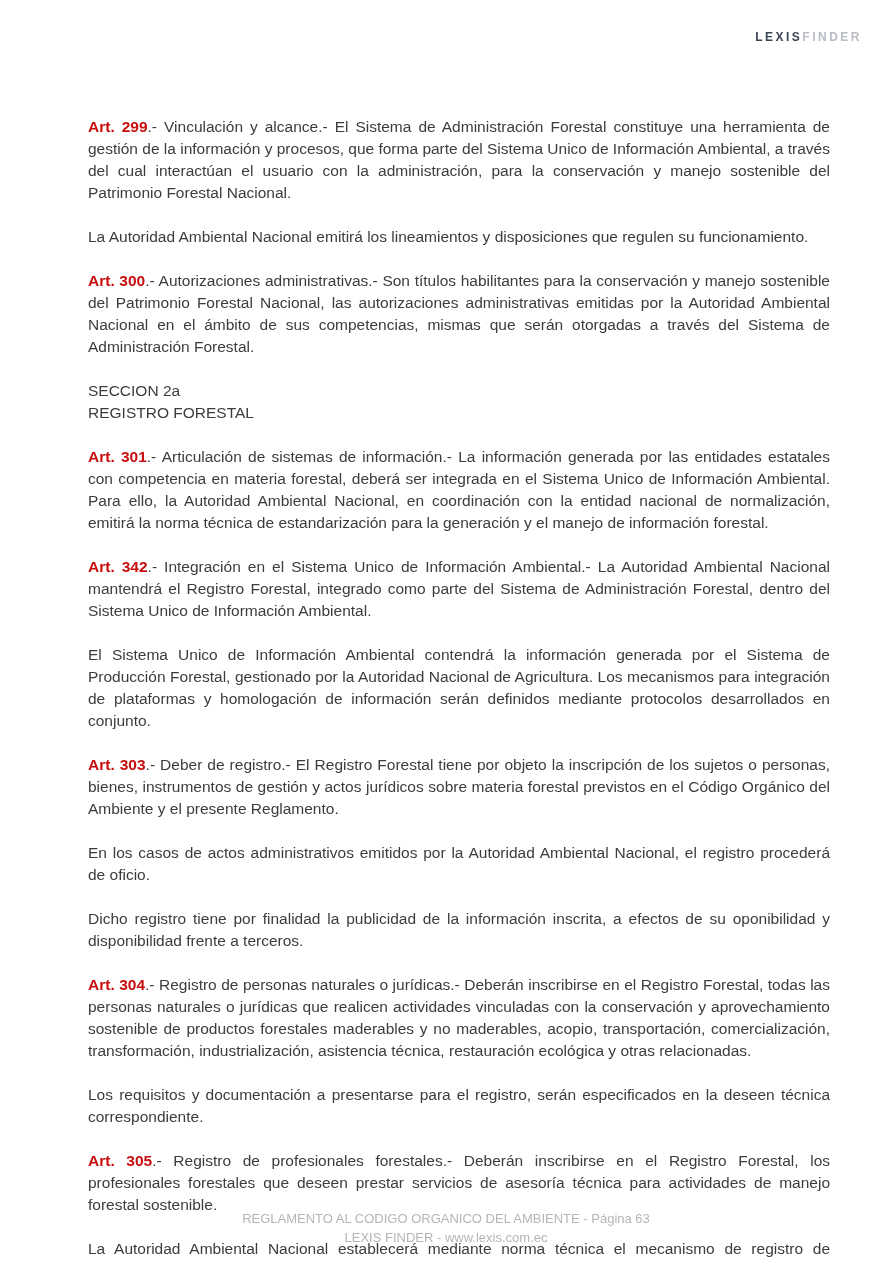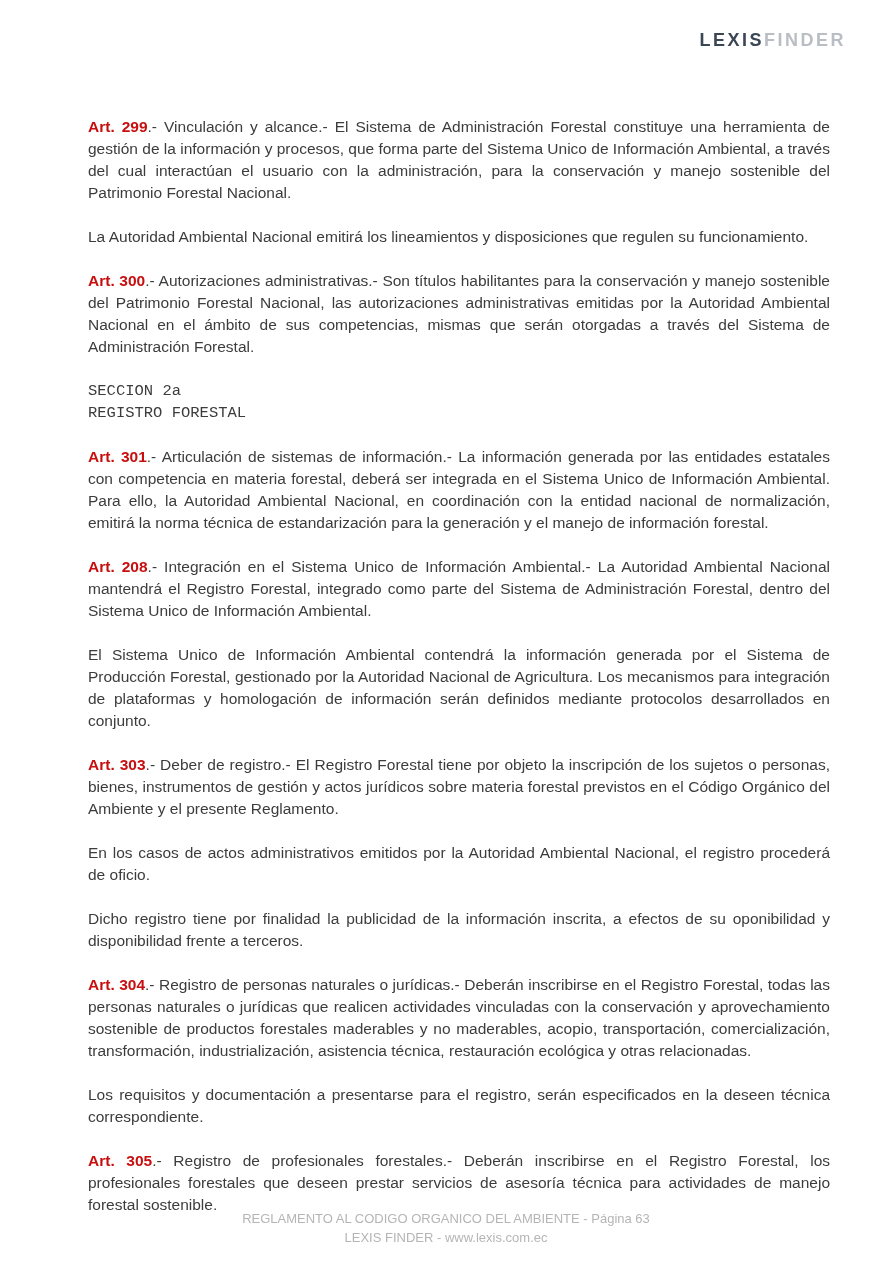--- a/index.html
+++ b/index.html
@@ -5,22 +5,22 @@
   html,body{margin:0;padding:0;}
   body{
     width:892px;height:1263px;
     background:#ffffff;
     font-family:"Liberation Sans","DejaVu Sans",sans-serif;
     position:relative;
     overflow:hidden;
   }
   .logo{
     position:absolute;
-    top:30px;right:46px;
-    font-size:18px;
+    top:30px;right:30px;
+    font-size:12px;
     letter-spacing:2.5px;
     font-weight:bold;
     white-space:nowrap;
   }
   .logo .lexis{color:#3b4654;}
   .logo .finder{color:#b9bec4;font-weight:bold;}
   .doc-body{
     position:absolute;
     left:88px;top:116px;
     width:742px;
@@ -32,21 +32,21 @@
     text-align:justify;
     text-align-last:left;
     margin:0 0 22px 0;
   }
   .para.stretch{text-align-last:justify;}
   .para .art-label{
     color:#c80e0e;
     font-weight:bold;
     margin-top:33px;
   }
-  .para.section{text-align:center;font-family:Liberation Mono, monospace;}
+  .para.section{text-align:center;}
   .footer{
     position:absolute;
     left:0;bottom:16px;
     width:892px;
     text-align:center;
     color:#b5b5b5;
     font-size:13px;
     line-height:19px;
   }
 </style>
@@ -59,26 +59,27 @@
 
 <div class="doc-body">
     <div class="para"><span class="art-label">Art. 299</span>.- Vinculación y alcance.- El Sistema de Administración Forestal constituye una herramienta de gestión de la información y procesos, que forma parte del Sistema Unico de Información Ambiental, a través del cual interactúan el usuario con la administración, para la conservación y manejo sostenible del Patrimonio Forestal Nacional.</div>
     <div class="para">La Autoridad Ambiental Nacional emitirá los lineamientos y disposiciones que regulen su funcionamiento.</div>
     <div class="para"><span class="art-label">Art. 300</span>.- Autorizaciones administrativas.- Son títulos habilitantes para la conservación y manejo sostenible del Patrimonio Forestal Nacional, las autorizaciones administrativas emitidas por la Autoridad Ambiental Nacional en el ámbito de sus competencias, mismas que serán otorgadas a través del Sistema de Administración Forestal.</div>
     <div class="para section">
       <div>SECCION 2a</div>
       <div>REGISTRO FORESTAL</div>
     </div>
     <div class="para"><span class="art-label">Art. 301</span>.- Articulación de sistemas de información.- La información generada por las entidades estatales con competencia en materia forestal, deberá ser integrada en el Sistema Unico de Información Ambiental. Para ello, la Autoridad Ambiental Nacional, en coordinación con la entidad nacional de normalización, emitirá la norma técnica de estandarización para la generación y el manejo de información forestal.</div>
-    <div class="para"><span class="art-label">Art. 208</span>.- Integración en el Sistema Unico de Información Ambiental.- La Autoridad Ambiental Nacional mantendrá el Registro Forestal, integrado como parte del Sistema de Administración Forestal, dentro del Sistema Unico de Información Ambiental.</div>
+    <div class="para"><span class="art-label">Art. 342</span>.- Integración en el Sistema Unico de Información Ambiental.- La Autoridad Ambiental Nacional mantendrá el Registro Forestal, integrado como parte del Sistema de Administración Forestal, dentro del Sistema Unico de Información Ambiental.</div>
     <div class="para">El Sistema Unico de Información Ambiental contendrá la información generada por el Sistema de Producción Forestal, gestionado por la Autoridad Nacional de Agricultura. Los mecanismos para integración de plataformas y homologación de información serán definidos mediante protocolos desarrollados en conjunto.</div>
     <div class="para"><span class="art-label">Art. 303</span>.- Deber de registro.- El Registro Forestal tiene por objeto la inscripción de los sujetos o personas, bienes, instrumentos de gestión y actos jurídicos sobre materia forestal previstos en el Código Orgánico del Ambiente y el presente Reglamento.</div>
     <div class="para">En los casos de actos administrativos emitidos por la Autoridad Ambiental Nacional, el registro procederá de oficio.</div>
     <div class="para">Dicho registro tiene por finalidad la publicidad de la información inscrita, a efectos de su oponibilidad y disponibilidad frente a terceros.</div>
     <div class="para"><span class="art-label">Art. 304</span>.- Registro de personas naturales o jurídicas.- Deberán inscribirse en el Registro Forestal, todas las personas naturales o jurídicas que realicen actividades vinculadas con la conservación y aprovechamiento sostenible de productos forestales maderables y no maderables, acopio, transportación, comercialización, transformación, industrialización, asistencia técnica, restauración ecológica y otras relacionadas.</div>
     <div class="para">Los requisitos y documentación a presentarse para el registro, serán especificados en la deseen técnica correspondiente.</div>
     <div class="para"><span class="art-label">Art. 305</span>.- Registro de profesionales forestales.- Deberán inscribirse en el Registro Forestal, los profesionales forestales que deseen prestar servicios de asesoría técnica para actividades de manejo forestal sostenible.</div>
+    <div class="para stretch">La Autoridad Ambiental Nacional establecerá mediante norma técnica el mecanismo de registro de</div>
   </div>
 
 <div class="footer">
   <div>REGLAMENTO AL CODIGO ORGANICO DEL AMBIENTE - Página 63</div>
   <div>LEXIS FINDER - www.lexis.com.ec</div>
 </div>
 
 </body></html>

